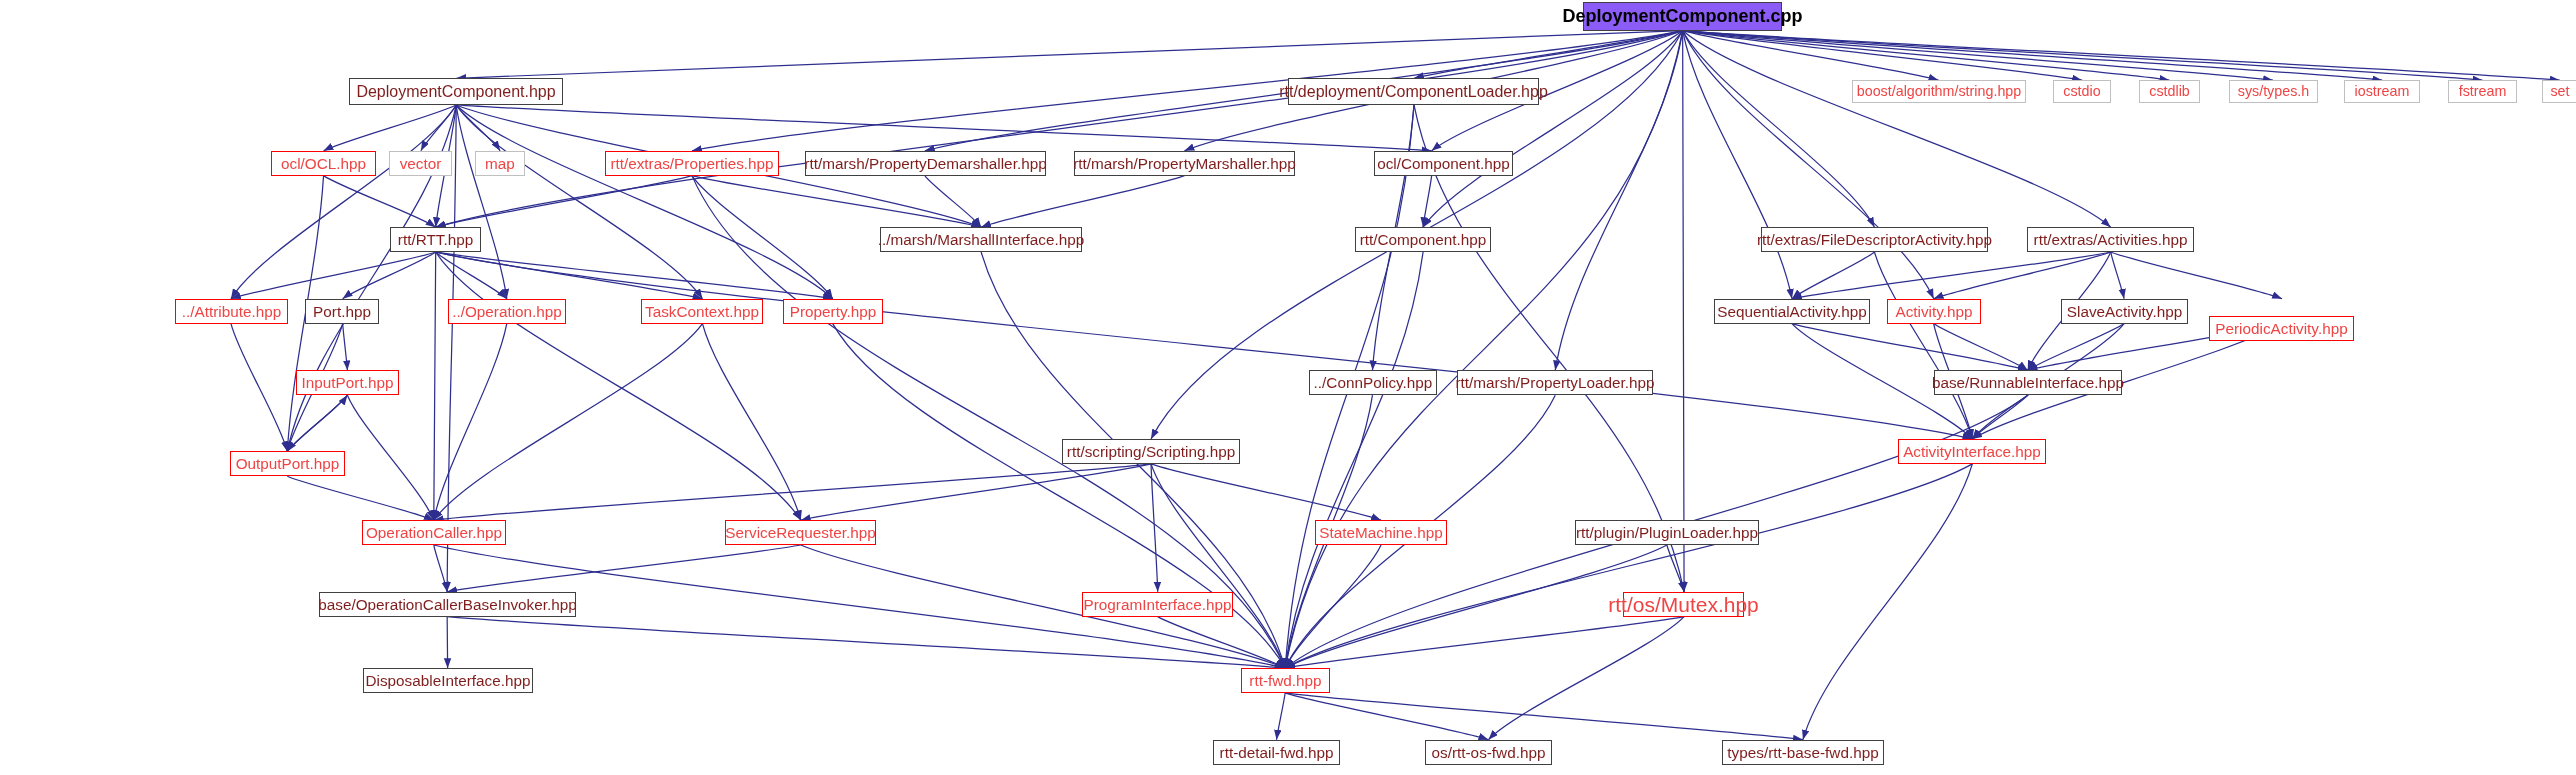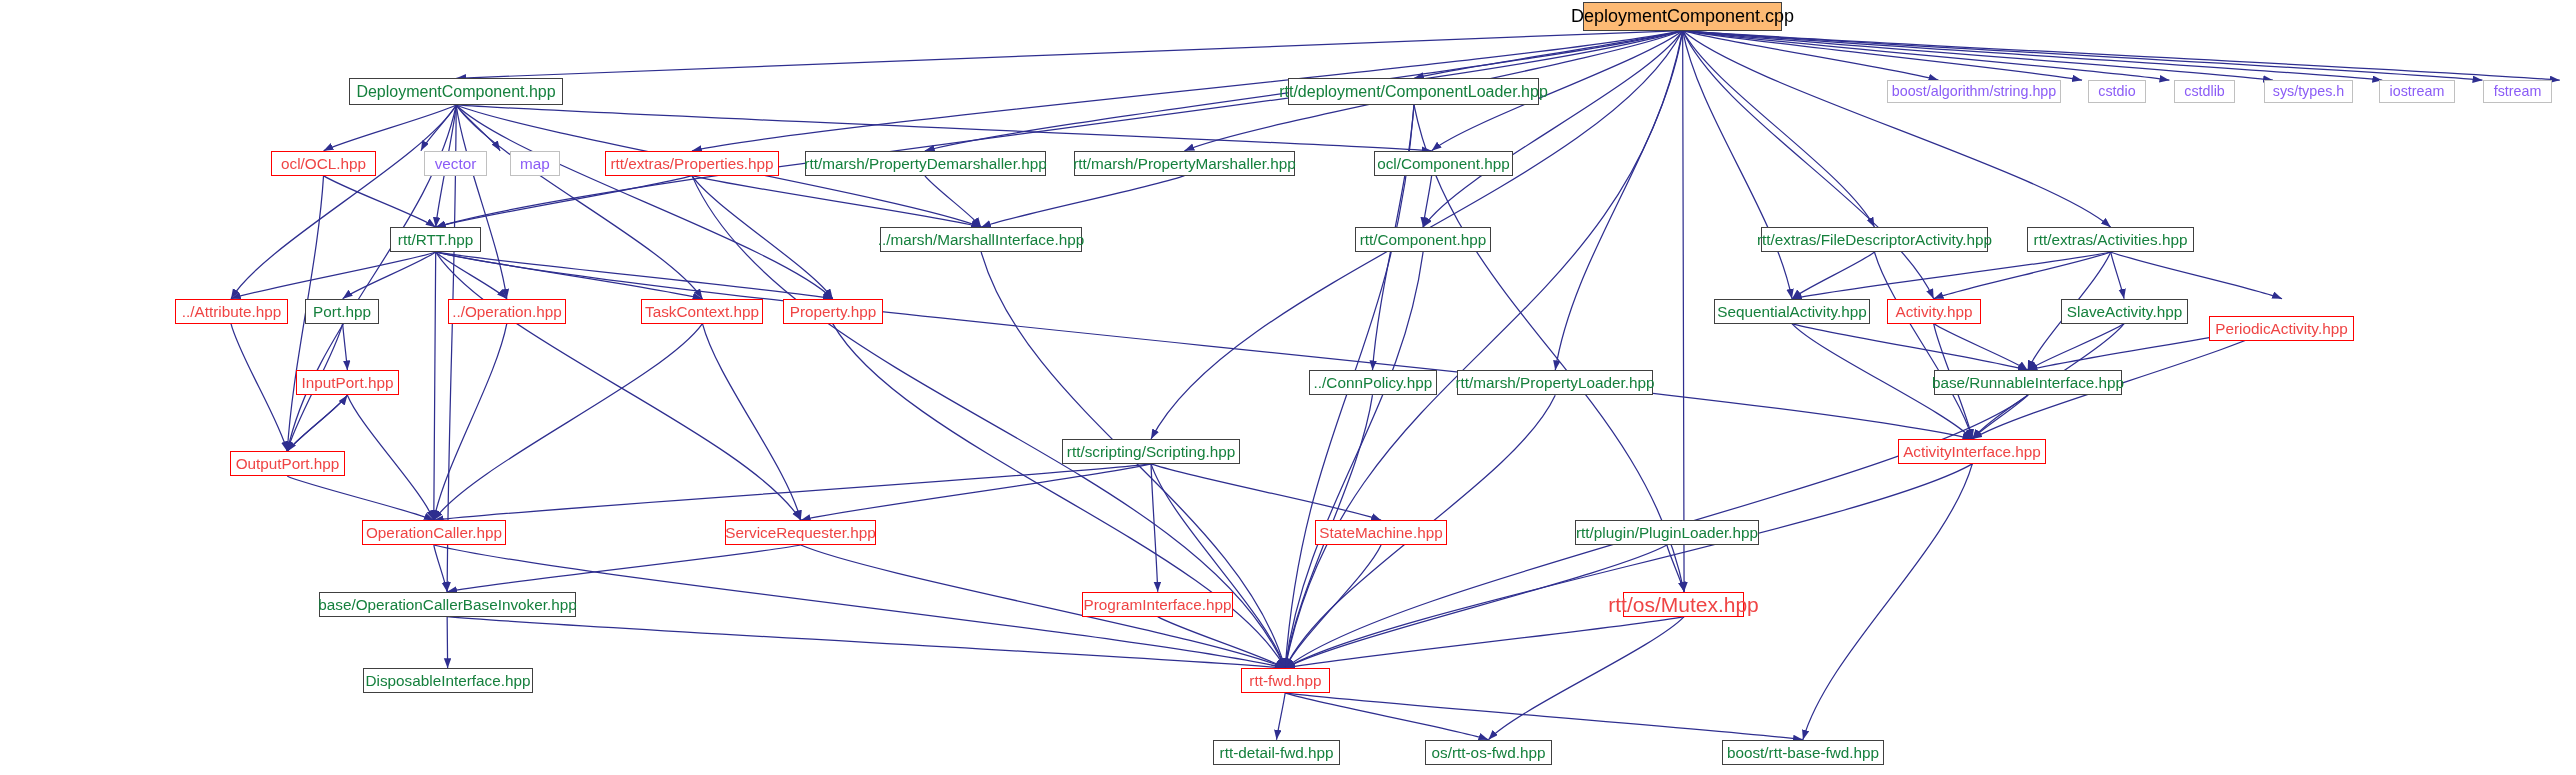--- a/index.html
+++ b/index.html
@@ -2,24 +2,24 @@
 <html><head>
 <meta charset="utf-8">
 <style>
   html,body{margin:0;padding:0;background:#ffffff;}
   body{font-family:"Liberation Sans",sans-serif;}
   #canvas{position:relative;width:2576px;height:776px;background:#fff;overflow:hidden;}
   #edges{position:absolute;left:0;top:0;width:2576px;height:776px;}
   .node{position:absolute;box-sizing:border-box;display:flex;align-items:center;justify-content:center;
         background:#ffffff;white-space:nowrap;line-height:1;}
   .node span{display:block;}
-  .n-plain{border:1px solid #c0c0c0;color:#8b5cf6;margin-left:35px;}
-  .n-bold{border:1.5px solid #404040;color:#15803d;}
+  .n-plain{border:1px solid #c0c0c0;color:#ef4444;}
+  .n-bold{border:1.5px solid #404040;color:#7f1d1d;}
   .n-red{border:1.5px solid #ff0000;color:#ef4444;}
-  .n-root{border:1.5px solid #404040;background:#fdba74;color:#000;}
+  .n-root{border:1.5px solid #404040;background:#8b5cf6;color:#000;font-weight:bold;}
 </style>
 </head>
 <body>
 
 <div id="canvas">
   <svg id="edges" viewBox="0 0 2699 813" preserveAspectRatio="none">
     <defs>
       <marker id="arrow" markerWidth="9" markerHeight="9" refX="8" refY="3" orient="auto" markerUnits="strokeWidth">
         <path d="M0,0 L8,3 L0,6 z" fill="#2e2e8f"></path>
       </marker>
@@ -278,17 +278,17 @@
       <div class="node n-red" style="left: 1241px; top: 668px; width: 89px; height: 25px; font-size: 15.3px; justify-content: center;">
         <span>rtt-fwd.hpp</span>
       </div>
       <div class="node n-bold" style="left: 1213px; top: 740px; width: 127px; height: 25px; font-size: 15.3px;">
         <span>rtt-detail-fwd.hpp</span>
       </div>
       <div class="node n-bold" style="left: 1425px; top: 740px; width: 127px; height: 25px; font-size: 15.3px;">
         <span>os/rtt-os-fwd.hpp</span>
       </div>
       <div class="node n-bold" style="left: 1722px; top: 740px; width: 162px; height: 25px; font-size: 15.3px;">
-        <span>boost/rtt-base-fwd.hpp</span>
+        <span>types/rtt-base-fwd.hpp</span>
       </div>
     </div>
 </div>
 
 
 </body></html>

